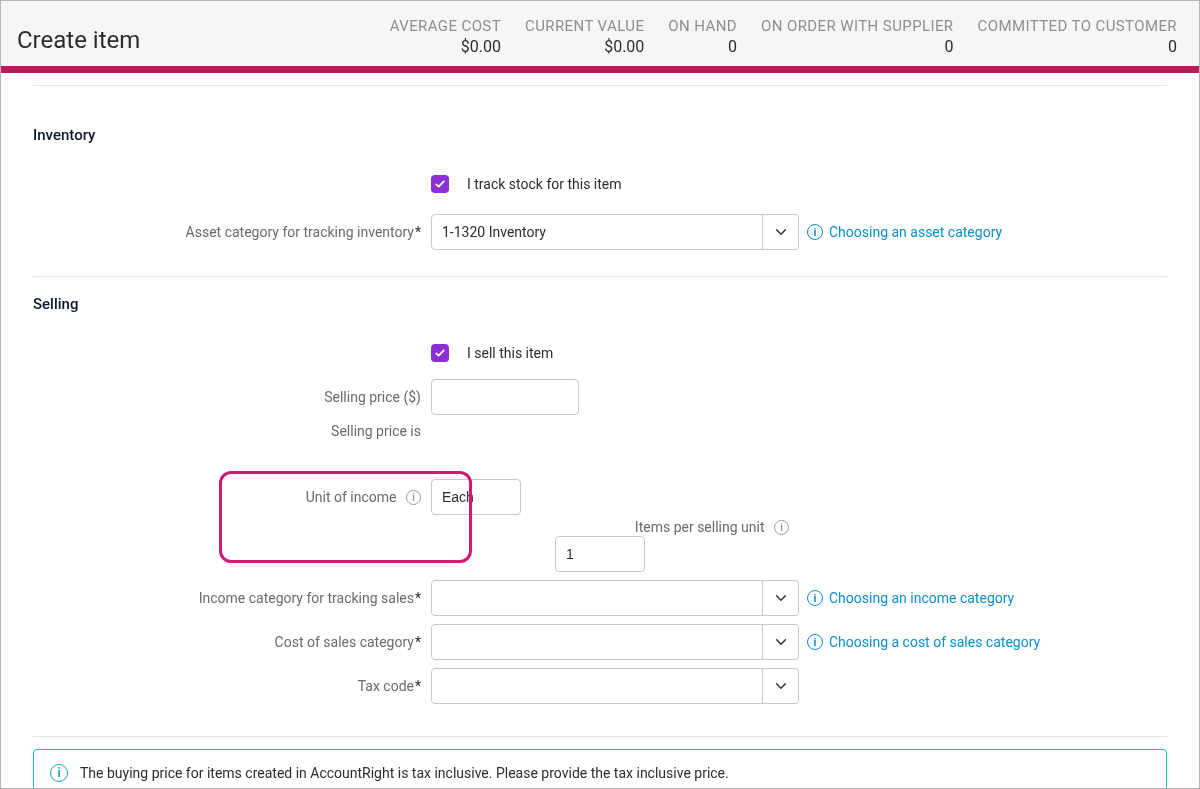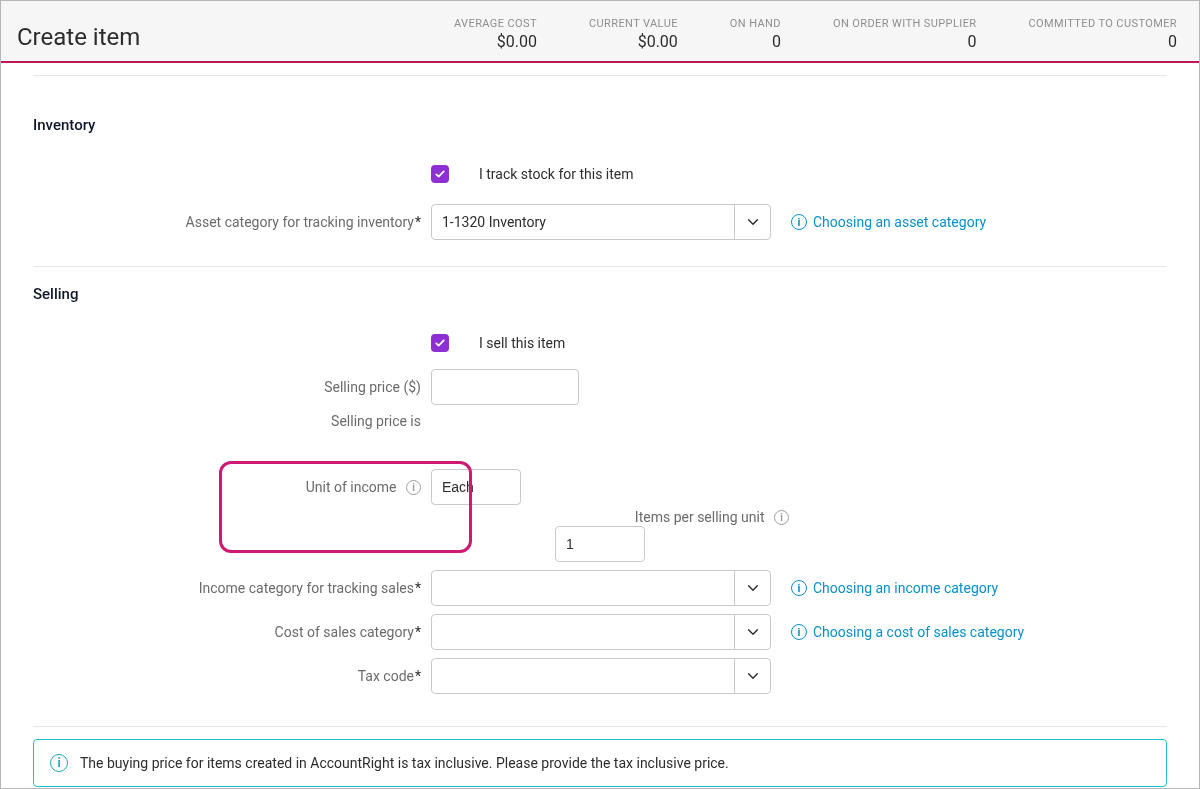--- a/index.html
+++ b/index.html
@@ -16,40 +16,39 @@
     height: 789px;
     overflow: hidden;
     position: relative;
     background: #fff;
   }
   .header {
     display: flex;
     align-items: center;
     padding: 16px 22px 10px 16px;
     background: #f6f6f6;
-    border-bottom: 2px solid #be185d;
+    border-bottom: 7px solid #be185d;
   }
   .header h1 {
     margin: 6px 0 0 0;
     font-size: 24px;
     font-weight: 400;
     color: #2d2d2d;
   }
   .stats {
     margin-left: auto;
     display: flex;
     gap: 24px;
   }
   .stat { text-align: right; }
   .stat-label {
-    font-size: 11px;
+    font-size: 15px;
     letter-spacing: 0.4px;
     color: #8f8f8f;
     text-transform: uppercase;
-    margin-left: 28px;
   }
   .stat-value {
     font-size: 16px;
     color: #2d2d2d;
     margin-top: 2px;
   }
   .content {
     padding: 0 18px 18px 18px;
     background: #fff;
   }
@@ -77,21 +76,21 @@
     width: 398px;
     min-width: 398px;
     text-align: right;
     padding-right: 10px;
     color: #6b6b6b;
     font-size: 14px;
   }
   .control-col {
     display: flex;
     align-items: center;
-    gap: 20px;
+    gap: 8px;
   }
   
   .cb {
     width: 18px; height: 18px;
     border-radius: 4px;
     background: #8e2fd3;
     display: inline-flex;
     align-items: center;
     justify-content: center;
     margin-right: 10px;
@@ -118,21 +117,21 @@
   
   .select {
     display: flex;
     align-items: center;
     justify-content: space-between;
     border: 1px solid #c9c9c9;
     border-radius: 4px;
     height: 36px;
     padding: 0 0 0 10px;
     background: #fff;
-    width: 340px;
+    width: 368px;
   }
   .select-value { color: #2d2d2d; }
   .select-caret {
     width: 36px; height: 34px;
     border-left: 1px solid #c9c9c9;
     display: flex; align-items: center; justify-content: center;
   }
   .input {
     border: 1px solid #c9c9c9;
     border-radius: 4px;

